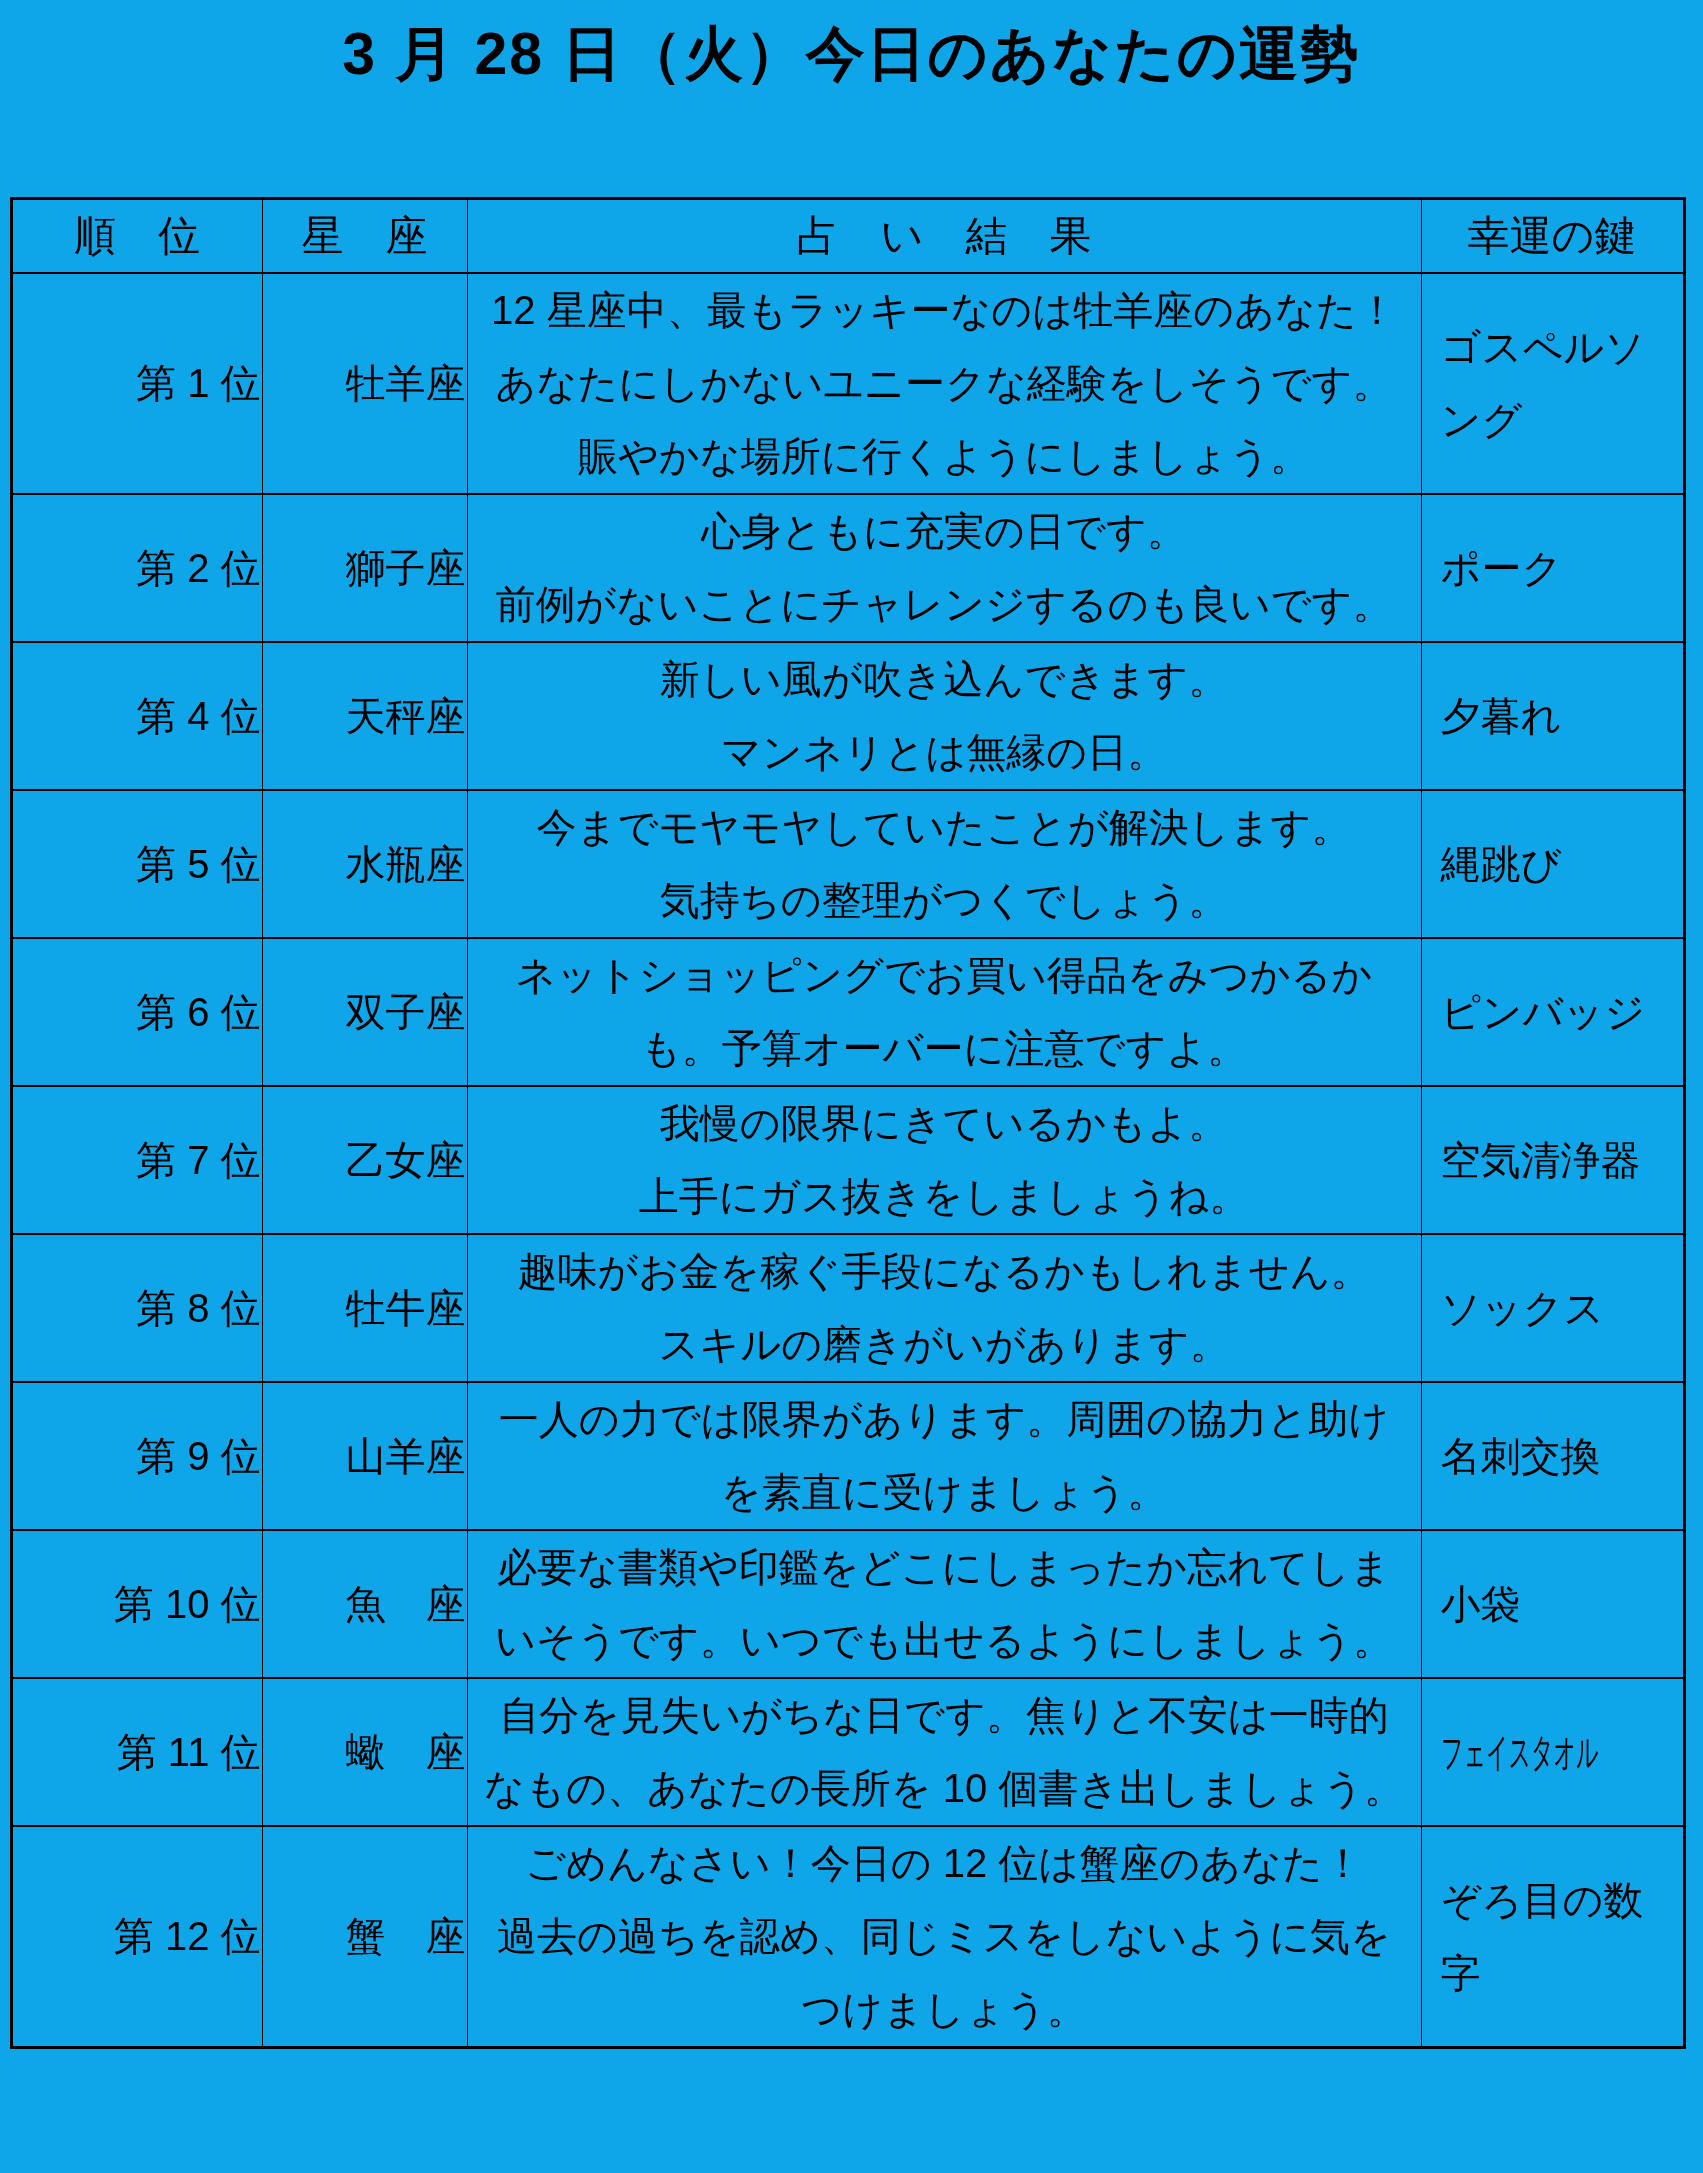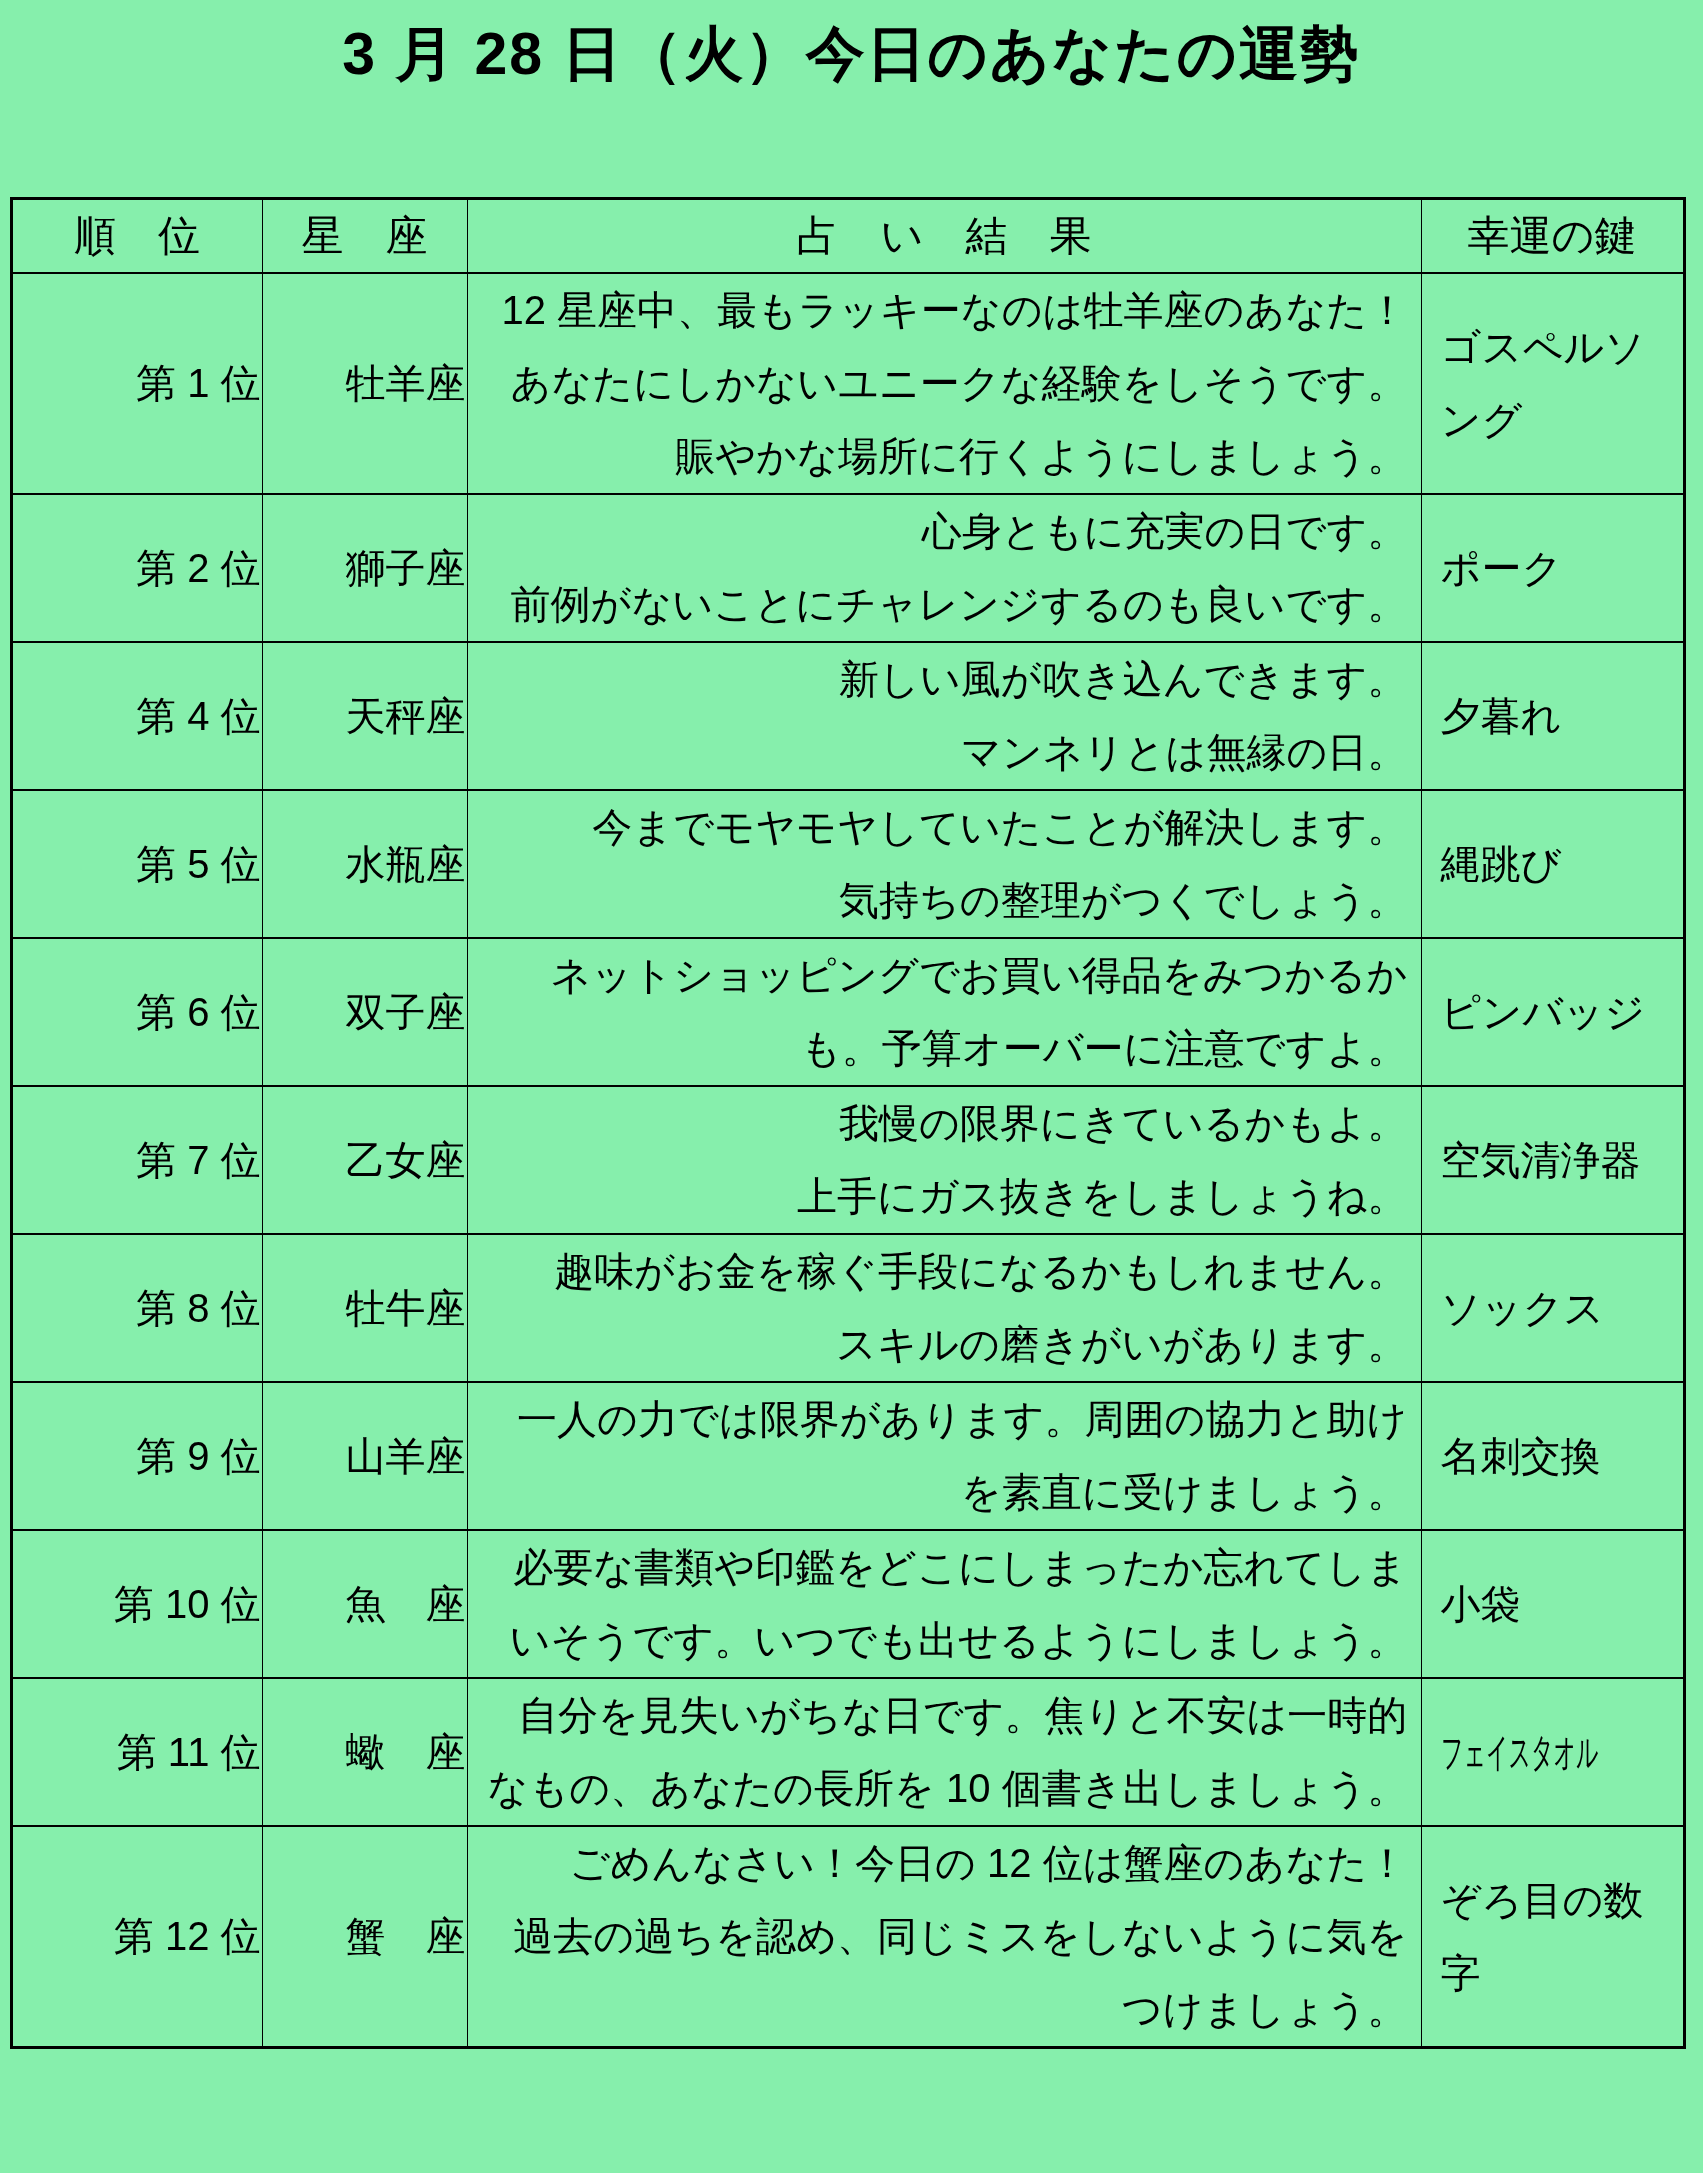--- a/index.html
+++ b/index.html
@@ -1,20 +1,20 @@
 <!DOCTYPE html>
 <html lang="ja" style="font-size:15px"><head>
 <meta charset="utf-8">
 <style>
   html, body { margin: 0; padding: 0; background: #ffffff; }
   .page {
     position: relative;
     width: 1703px;
     height: 2174px;
-    background: #86efac;
+    background: #0ea5e9;
     color: #000000;
     font-family: "Liberation Sans", sans-serif;
     overflow: hidden;
   }
   .doc-title {
     margin: 0;
     padding-top: 21px;
     text-align: center;
     font-size: 59px;
     line-height: 66px;
@@ -48,21 +48,21 @@
   }
   td {
     font-size: 40px;
     line-height: 73px;
   }
   td.rank, td.sign {
     text-align: right;
     white-space: pre;
   }
   td.result {
-    text-align: right;
+    text-align: center;
     padding: 0 13.2px;
     white-space: pre-line;
   }
   td.lucky {
     text-align: left;
     padding: 1px 19px;
     white-space: pre-line;
   }
   td.lucky .squeeze {
     display: inline-block;

